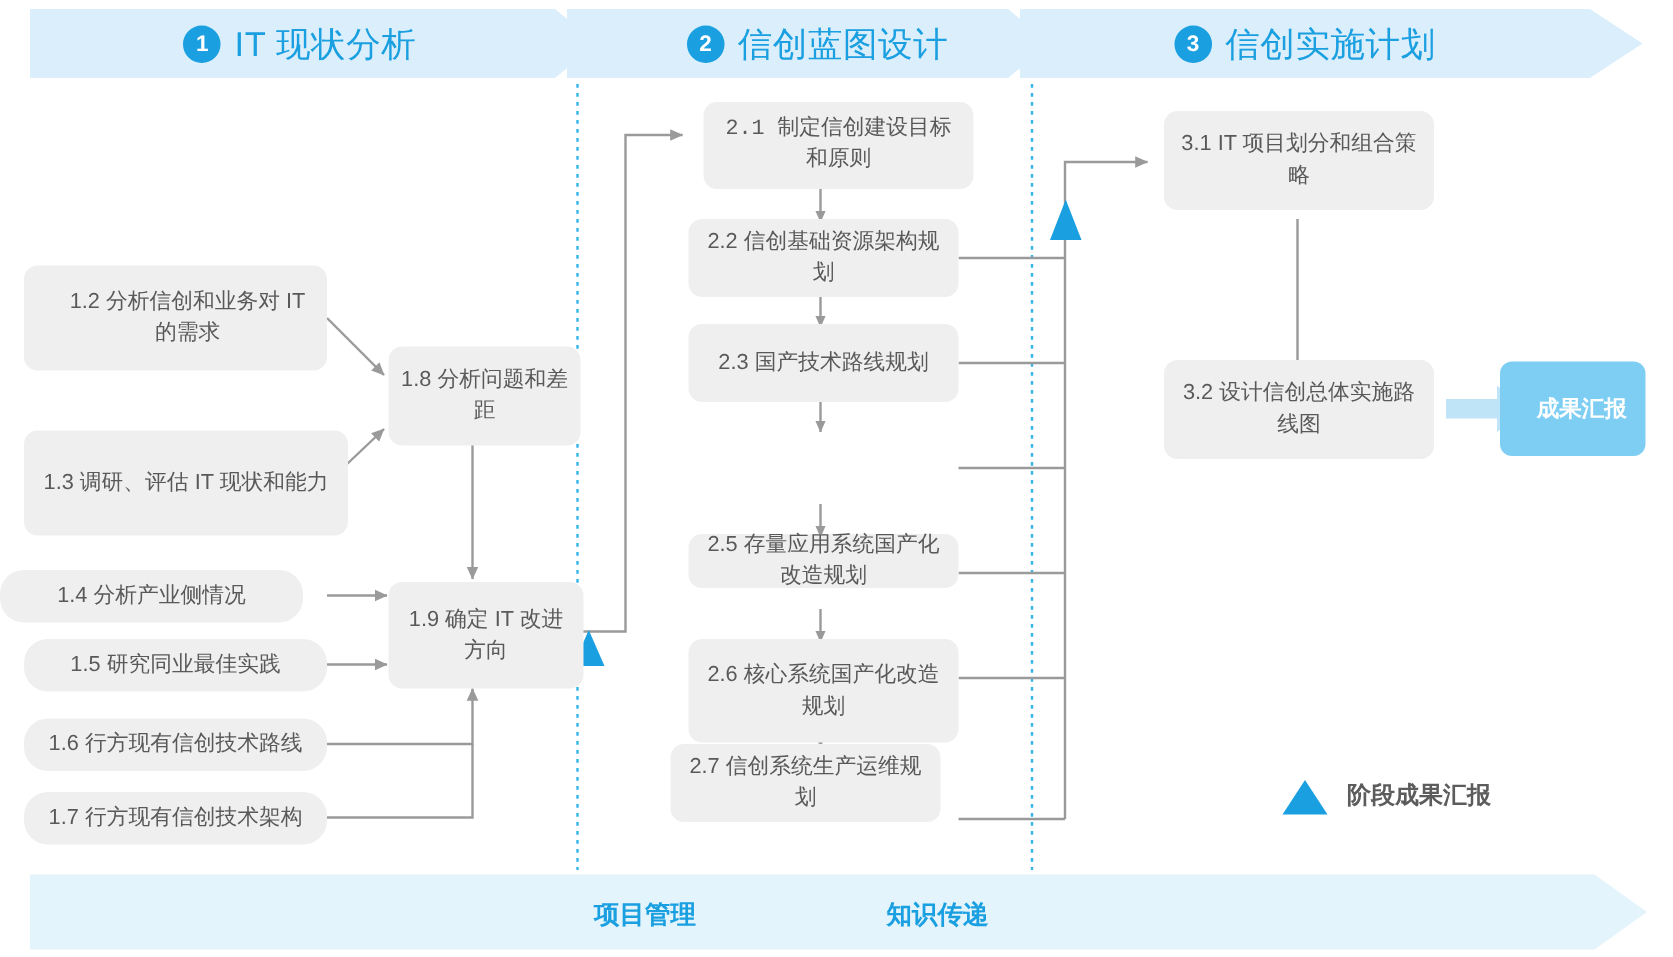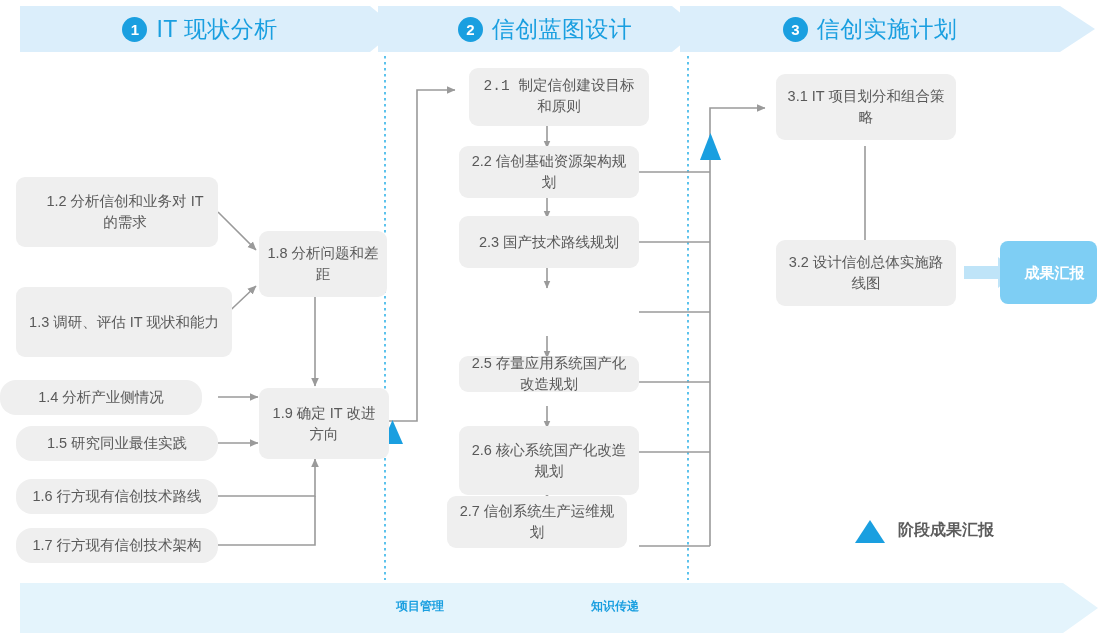--- a/index.html
+++ b/index.html
@@ -60,21 +60,21 @@
     border-left:15px solid transparent;
     border-right:15px solid transparent;
     border-bottom:23px solid #1a9fe0;
   }
   .legend-label{
     font-size:16px;font-weight:bold;color:#5c5c5c;white-space:nowrap;
   }
 
   
   .band-label{
-    position:absolute;color:#1a9fe0;font-size:12px;font-weight:bold;
+    position:absolute;color:#1a9fe0;font-size:17px;font-weight:bold;
     white-space:nowrap;
   }
 </style>
 </head>
 <body>
 
 <div id="stage">
 
   <svg id="svg-layer" viewBox="0 0 1115 638" xmlns="http://www.w3.org/2000/svg">
     <defs>

